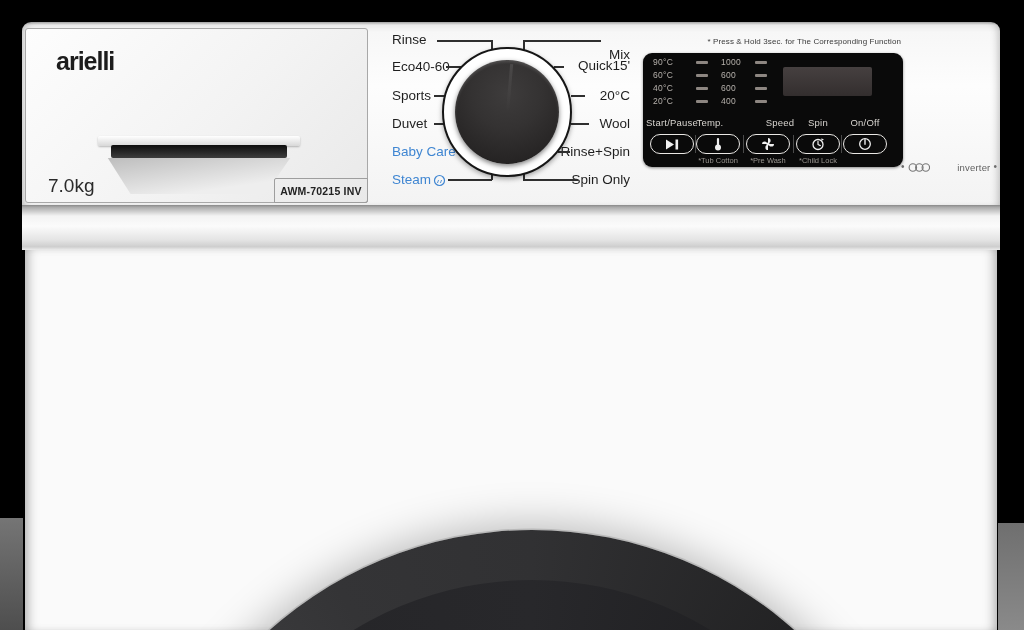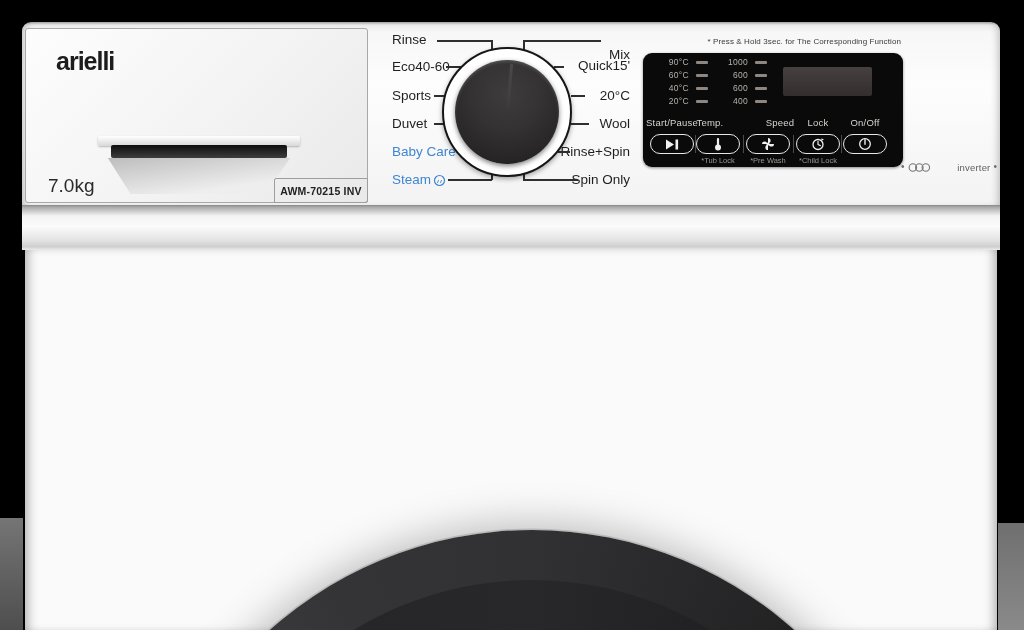--- a/index.html
+++ b/index.html
@@ -38,21 +38,21 @@
   .knob{position:absolute;left:13px;top:13px;width:104px;height:104px;border-radius:50%;
     background:radial-gradient(circle at 50% 32%,#3e3c3c 0%,#343232 40%,#272525 75%,#1b1a1a 100%);
     box-shadow:inset 0 2px 3px rgba(255,255,255,.14), 0 2px 5px rgba(0,0,0,.5);}
   .knob-pointer{position:absolute;left:calc(50% - 1.5px);top:4px;width:3px;height:48px;transform:rotate(5deg);transform-origin:50% 100%;
     background:linear-gradient(180deg,#4b4949,rgba(75,73,73,0));}
 
   
   .cp-note{position:absolute;left:643px;top:37px;width:258px;text-align:right;font-size:8px;color:#3a3a3a;letter-spacing:.1px;}
   .cpanel{position:absolute;left:643px;top:53px;width:260px;height:114px;background:#0a0a0a;border-radius:9px;box-shadow:0 1px 3px rgba(0,0,0,.45);}
   .ind-row{position:absolute;display:flex;align-items:center;height:10px;}
-  .ind-label{font-size:8.5px;color:#b6b1ac;text-align:right;letter-spacing:.3px;}
+  .ind-label{font-size:8.5px;color:#b6b1ac;text-align:left;letter-spacing:.3px;}
   .ind-dash{width:12px;height:3px;border-radius:1px;background:#8d8681;margin-left:7px;}
   .cp-display{position:absolute;left:140px;top:14px;width:89px;height:29px;border-radius:2px;background:linear-gradient(180deg,#464040,#332e2e);}
   .btn-label{position:absolute;top:64px;width:70px;text-align:center;font-size:9.5px;color:#d8d5d0;letter-spacing:.2px;}
   .cp-btn{position:absolute;top:81px;width:44px;height:20px;border:1.5px solid #e9e7e4;border-radius:10px;
     display:flex;align-items:center;justify-content:center;background:transparent;padding:0;cursor:pointer;}
   .cp-div{position:absolute;top:82px;width:1px;height:18px;background:#4a4a4a;}
   .sub-label{position:absolute;top:103px;width:80px;text-align:center;font-size:7.5px;color:#9a9691;}
 
   
   .inverter{position:absolute;left:901px;top:158px;width:96px;height:18px;display:flex;align-items:center;justify-content:center;gap:3px;color:#6e6e6e;}
@@ -185,21 +185,21 @@
     <div class="ind-row" style="left:78px;top:43px">
         <span class="ind-label" style="width:27px">400</span>
         <span class="ind-dash"></span>
       </div>
 
     <div class="cp-display"></div>
 
     <div class="btn-label" style="left:-6px">Start/Pause</div>
     <div class="btn-label" style="left:32px">Temp.</div>
     <div class="btn-label" style="left:102px">Speed</div>
-    <div class="btn-label" style="left:140px">Lock</div>
+    <div class="btn-label" style="left:140px">Spin</div>
     <div class="btn-label" style="left:187px">On/Off</div>
 
     <button class="cp-btn" style="left:7px">
       <svg width="16" height="11" viewBox="0 0 16 11">
         <path d="M2 0.5 L10 5.5 L2 10.5 Z" fill="#f0f0f0"></path>
           <rect x="11.5" y="0.5" width="2.6" height="10" fill="#f0f0f0"></rect>
       </svg>
     </button>
     <button class="cp-btn" style="left:53px">
       <svg width="12" height="14" viewBox="0 0 12 14">
@@ -225,21 +225,21 @@
         <circle cx="7" cy="7" r="5.3" fill="none" stroke="#f0f0f0" stroke-width="1.3"></circle>
         <line x1="7" y1="2.8" x2="7" y2="7.2" stroke="#f0f0f0" stroke-width="1.4" stroke-linecap="round"></line>
       </svg>
     </button>
 
     <div class="cp-div" style="left:52px"></div>
     <div class="cp-div" style="left:100px"></div>
     <div class="cp-div" style="left:150px"></div>
     <div class="cp-div" style="left:198px"></div>
 
-    <div class="sub-label" style="left:35px">*Tub Lock</div>
+    <div class="sub-label" style="left:35px">*Tub Cotton</div>
     <div class="sub-label" style="left:85px">*Pre Wash</div>
     <div class="sub-label" style="left:135px">*Child Lock</div>
   </div>
 
   <div class="inverter">
     <span class="inv-dot">•</span>
     <svg width="28" height="13" viewBox="0 0 28 13">
       <circle cx="6" cy="6.5" r="4.6" fill="none" stroke="#777" stroke-width="1.4"></circle>
       <circle cx="14" cy="6.5" r="4.6" fill="none" stroke="#777" stroke-width="1.4"></circle>
       <circle cx="22" cy="6.5" r="4.6" fill="none" stroke="#777" stroke-width="1.4"></circle>

